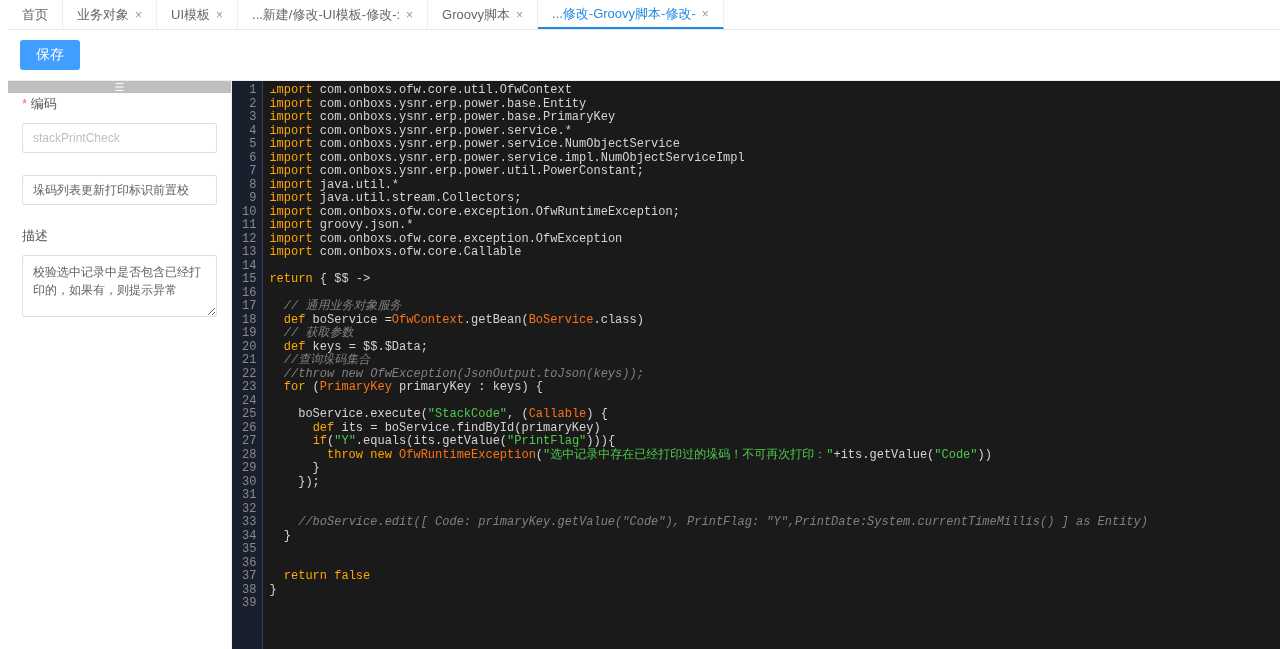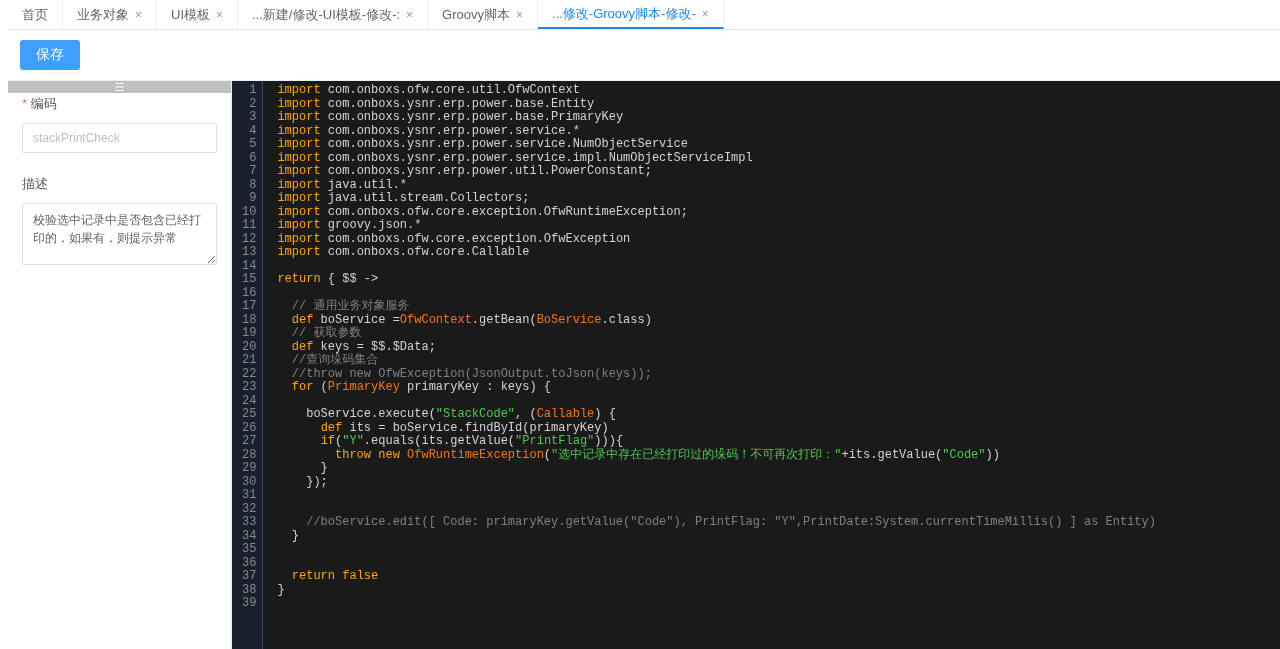--- a/index.html
+++ b/index.html
@@ -21,26 +21,26 @@
 .form { padding: 2px 14px 0 14px; }
 .form-row { margin-bottom: 22px; }
 .lbl { display: block; margin-bottom: 10px; font-size: 13px; color: #555; }
 .req::before { content: "* "; color: #f56c6c; }
 .inp, .ta { width: 100%; border: 1px solid #dcdfe6; border-radius: 2px; padding: 7px 10px; font-size: 12px; color: #606266; font-family: inherit; }
 .inp::placeholder { color: #bfbfbf; }
 .ta { resize: vertical; height: 62px; line-height: 1.5; }
 
 .editor { flex: 1; display: flex; background: #1a1a1a; color: #d4d4d4; font-family: Consolas, "Courier New", monospace; font-size: 12px; line-height: 13.5px; overflow: hidden; }
 .gutter { background: #1a1f2e; color: #8a8a8a; text-align: right; padding: 3px 6px 0 10px; user-select: none; border-right:1px solid #3d4152; }
-.code { flex: 1; padding: 3px 0 0 14px; white-space: pre; overflow: auto; border-radius: 31px; }
+.code { flex: 1; padding: 3px 0 0 6px; white-space: pre; overflow: auto; border-radius: 31px; }
 
 .kw { color: #ffa500; }
 .pkg { color: #d4d4d4; }
 .str { color: #4ec94e; }
-.cmt { color: #808080; }
+.cmt { color: #808080; font-style: italic; }
 .sep { color: #d4d4d4; }
 .cls  { color: #f97316; }
 .bool { color: #ffa500; }
 .ln { display:block; height:13.5px; }
 .cl { display:block; height:13.5px; }
 </style>
 </head>
 <body>
 
 <div class="page">
@@ -76,20 +76,21 @@
 
   <div class="body">
     <div class="sidebar">
       <div class="side-handle">☰</div>
       <div class="form">
         <div class="form-row">
           <label class="lbl req">编码</label>
           <input class="inp" placeholder="stackPrintCheck" value="" style="">
         </div>
         <div class="form-row">
+          <input class="inp" value="垛码列表更新打印标识前置校" style="">
         </div>
         <div class="form-row">
           <label class="lbl">描述</label>
           <textarea class="ta" style="">校验选中记录中是否包含已经打印的，如果有，则提示异常</textarea>
         </div>
       </div>
     </div>
 
     <div class="editor">
       <div class="gutter" id="gutter">

